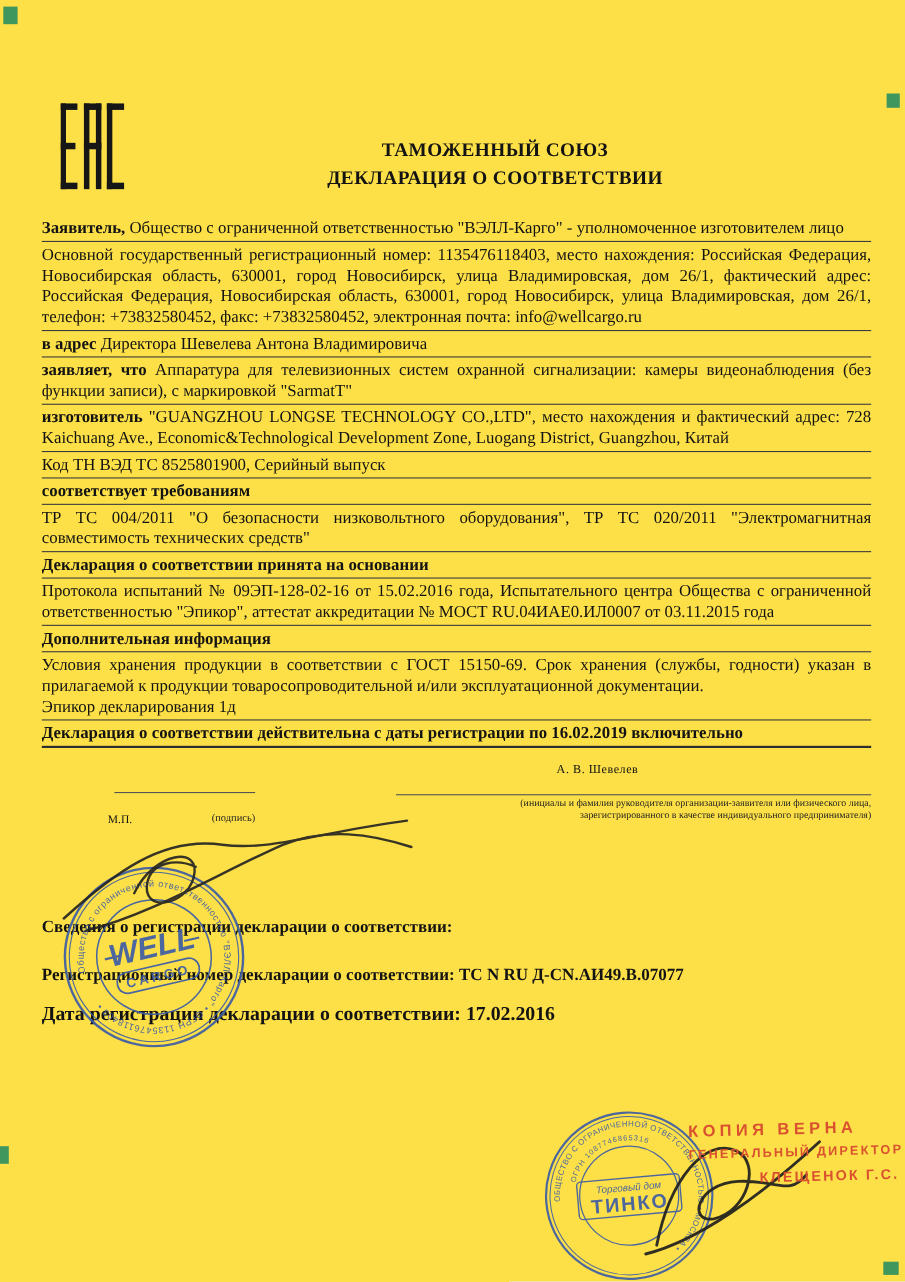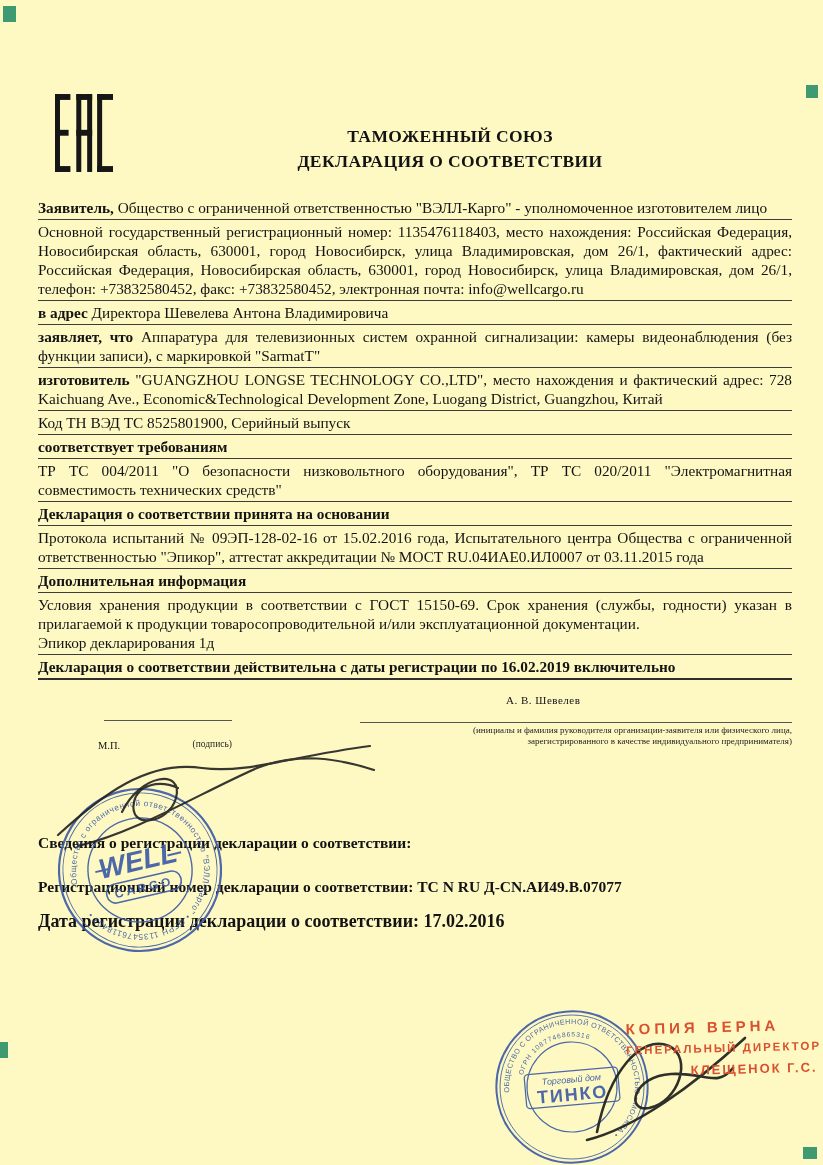--- a/index.html
+++ b/index.html
@@ -1,18 +1,18 @@
 <!DOCTYPE html>
 <html><head>
 <meta charset="utf-8">
 <style>
   html,body { margin:0; padding:0; background:#e8e8e8; }
   .page {
     position:relative; width:823px; height:1165px; margin:0 auto;
-    background:#fef9c3; overflow:hidden;
+    background:#fde047; overflow:hidden;
     font-family:"Liberation Serif", serif; color:#131313;
   }
   .scan-mark { position:absolute; background:#1e8a63; opacity:.85; }
 
   .eac-logo { position:absolute; left:55px; top:93px; }
 
   .doc-title { position:absolute; left:170px; top:124px; width:560px; text-align:center;
     font-weight:bold; font-size:17.5px; line-height:25px; letter-spacing:.4px; }
 
   .textflow { position:absolute; left:38px; top:196px; width:754px; }

